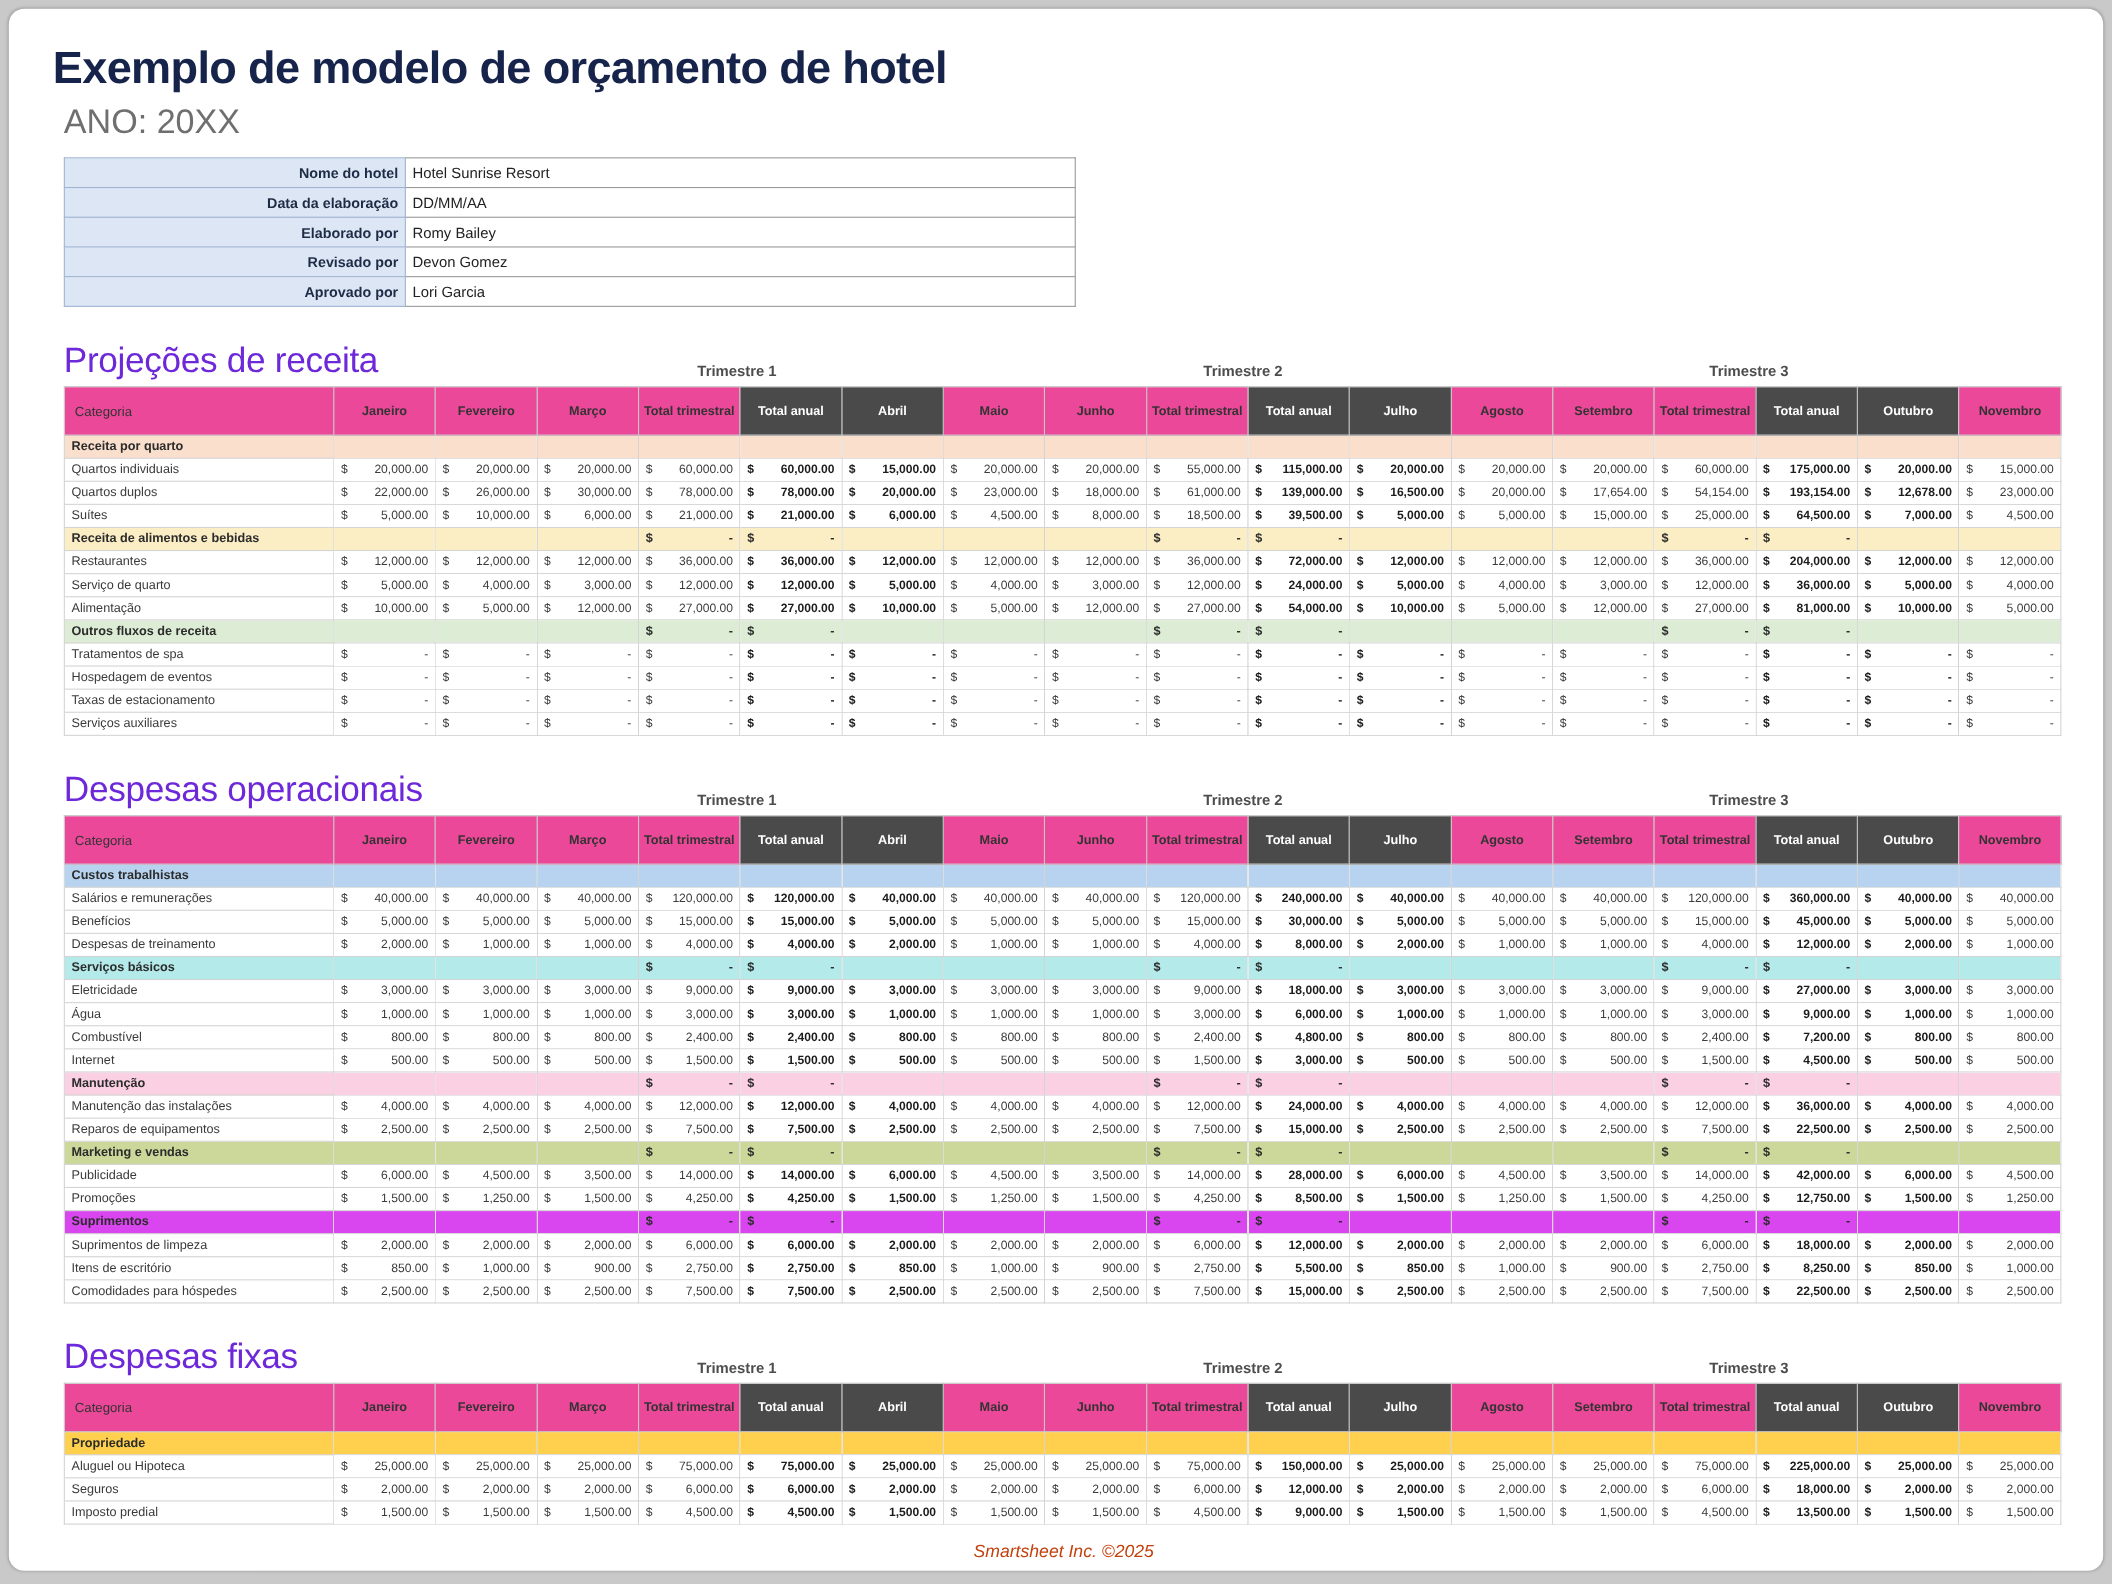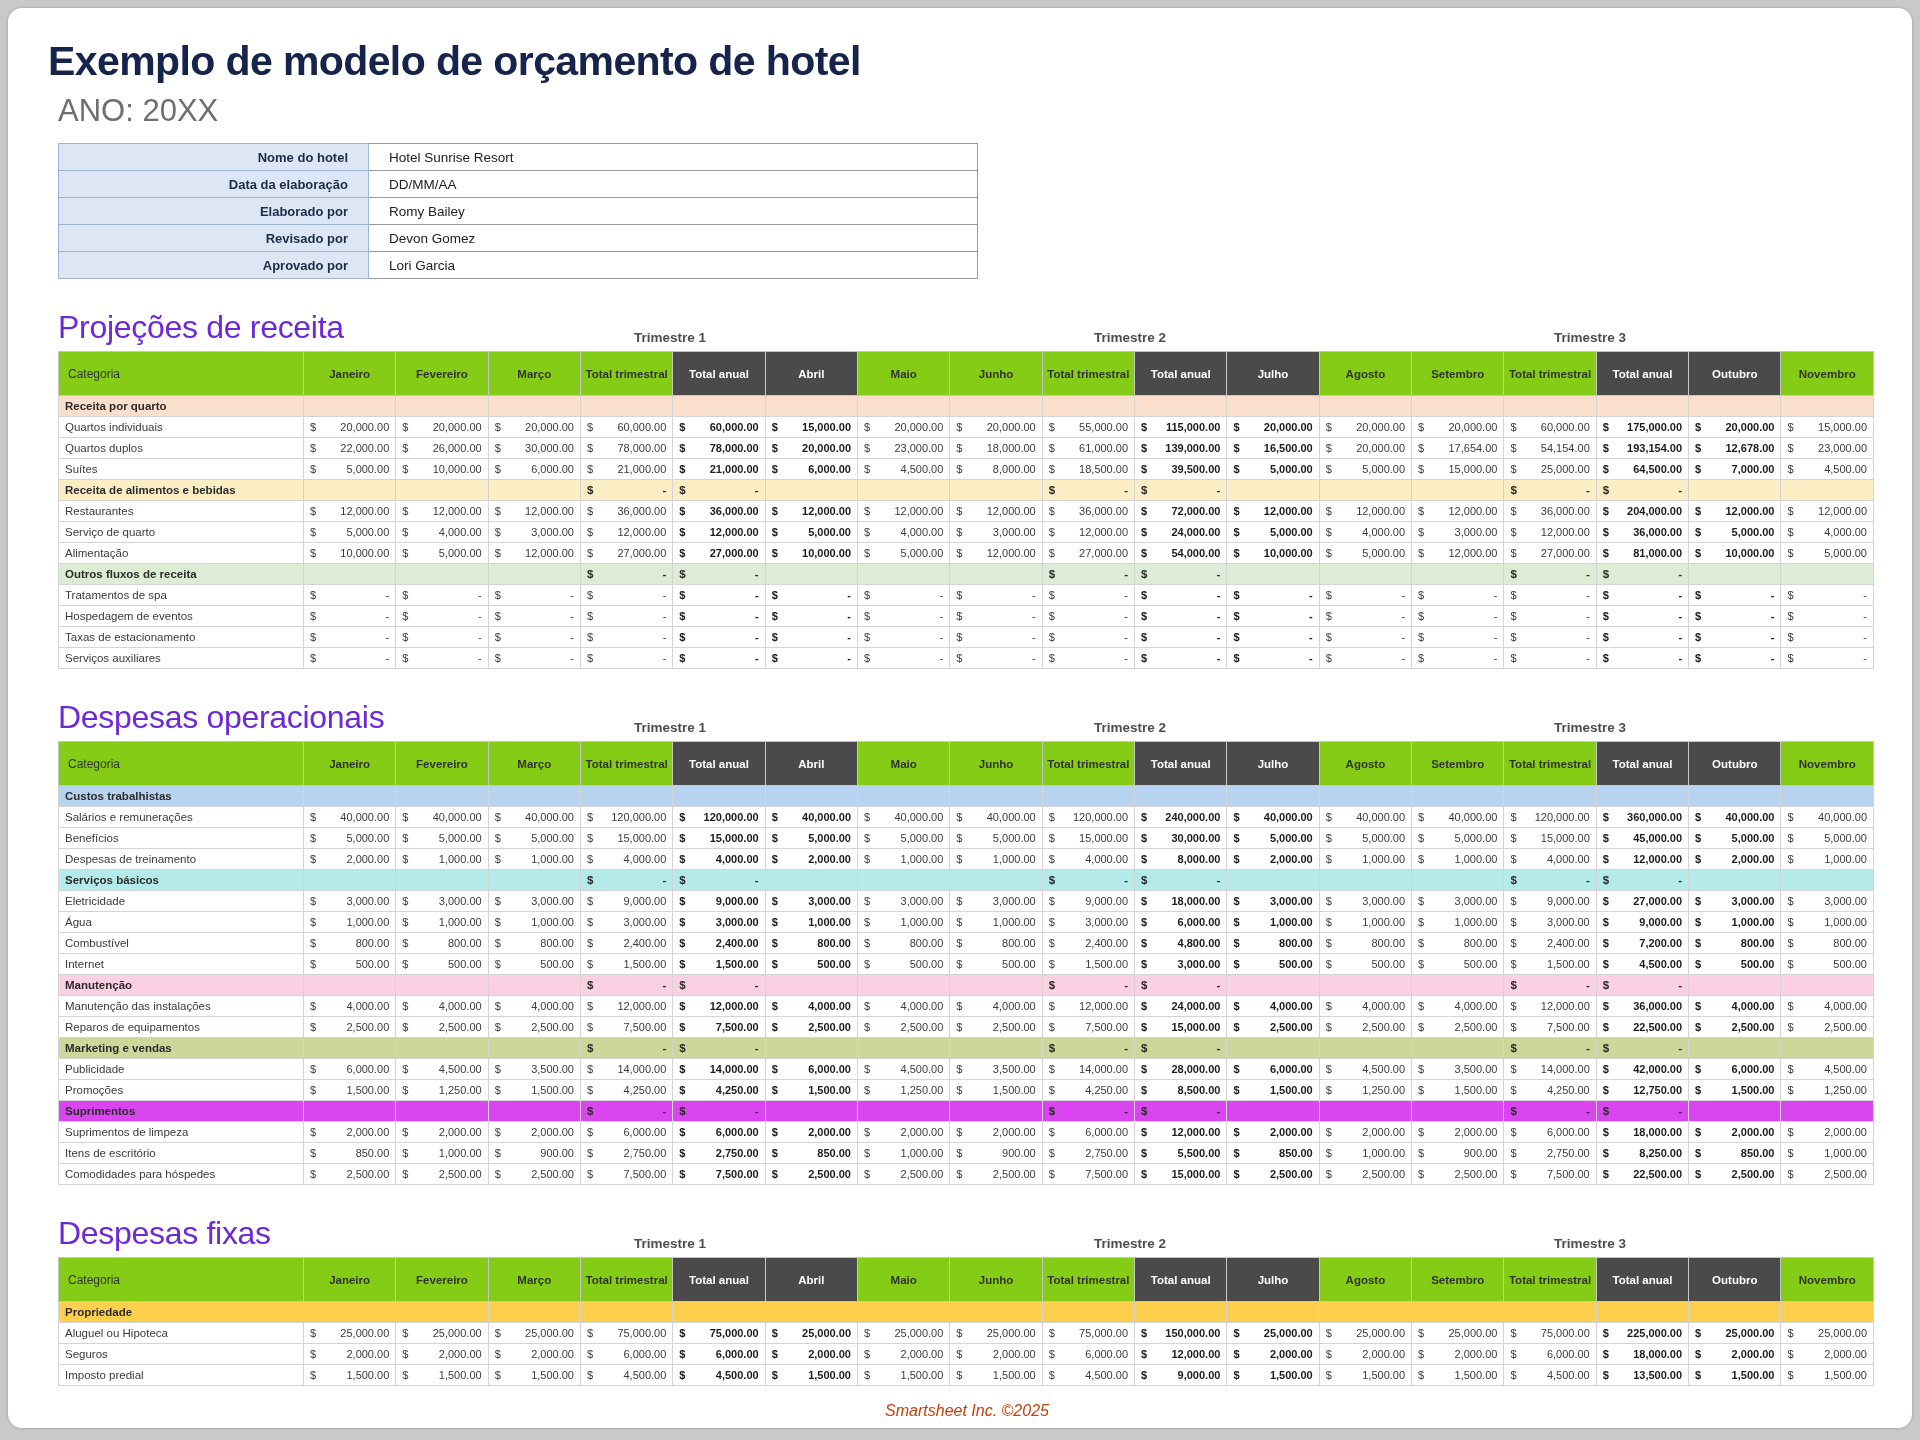--- a/index.html
+++ b/index.html
@@ -30,21 +30,21 @@
     font-size:31px; color:#6f6f6f; font-weight:normal;
   }
 
   
   table.info {
     margin:14px 0 0 10px;
     border-collapse:collapse;
     table-layout:fixed;
     width:920px;
   }
-  table.info td { height:27px; font-size:13.5px; padding:0 20px; }
+  table.info td { height:27px; font-size:13.5px; padding:0 6px; }
   table.info td.lbl {
     width:310px; background:#dce6f5; color:#1d2b45;
     text-align:right; font-weight:600; font-size:13px;
     border:1px solid #9fb4d2;
   }
   table.info td.val {
     background:#fff; color:#222; text-align:left;
     border:1px solid #9a9a9a;
   }
 
@@ -68,21 +68,21 @@
   table.grid {
     border-collapse:collapse; table-layout:fixed;
     width:1816px; margin-left:10px;
     font-size:11px; color:#3b3b3b;
   }
   table.grid col.cat  { width:244px; }
   table.grid col.mon  { width:92px; }
   table.grid col.tot  { width:92px; }
 
   table.grid th {
-    height:44px; background:#84cc16; color:#333;
+    height:44px; background:#ec4899; color:#333;
     font-size:11.5px; font-weight:bold;
     border:1px solid #c6c6c6; text-align:center;
     vertical-align:middle;
   }
   table.grid th.cat { text-align:left; padding-left:9px; font-weight:normal; font-size:12px;}
   table.grid th.dark { background:#4a4a4a; color:#fff; }
 
   table.grid td {
     height:21px; border:1px solid #d4d4d4;
     padding:0 6px; vertical-align:middle;

